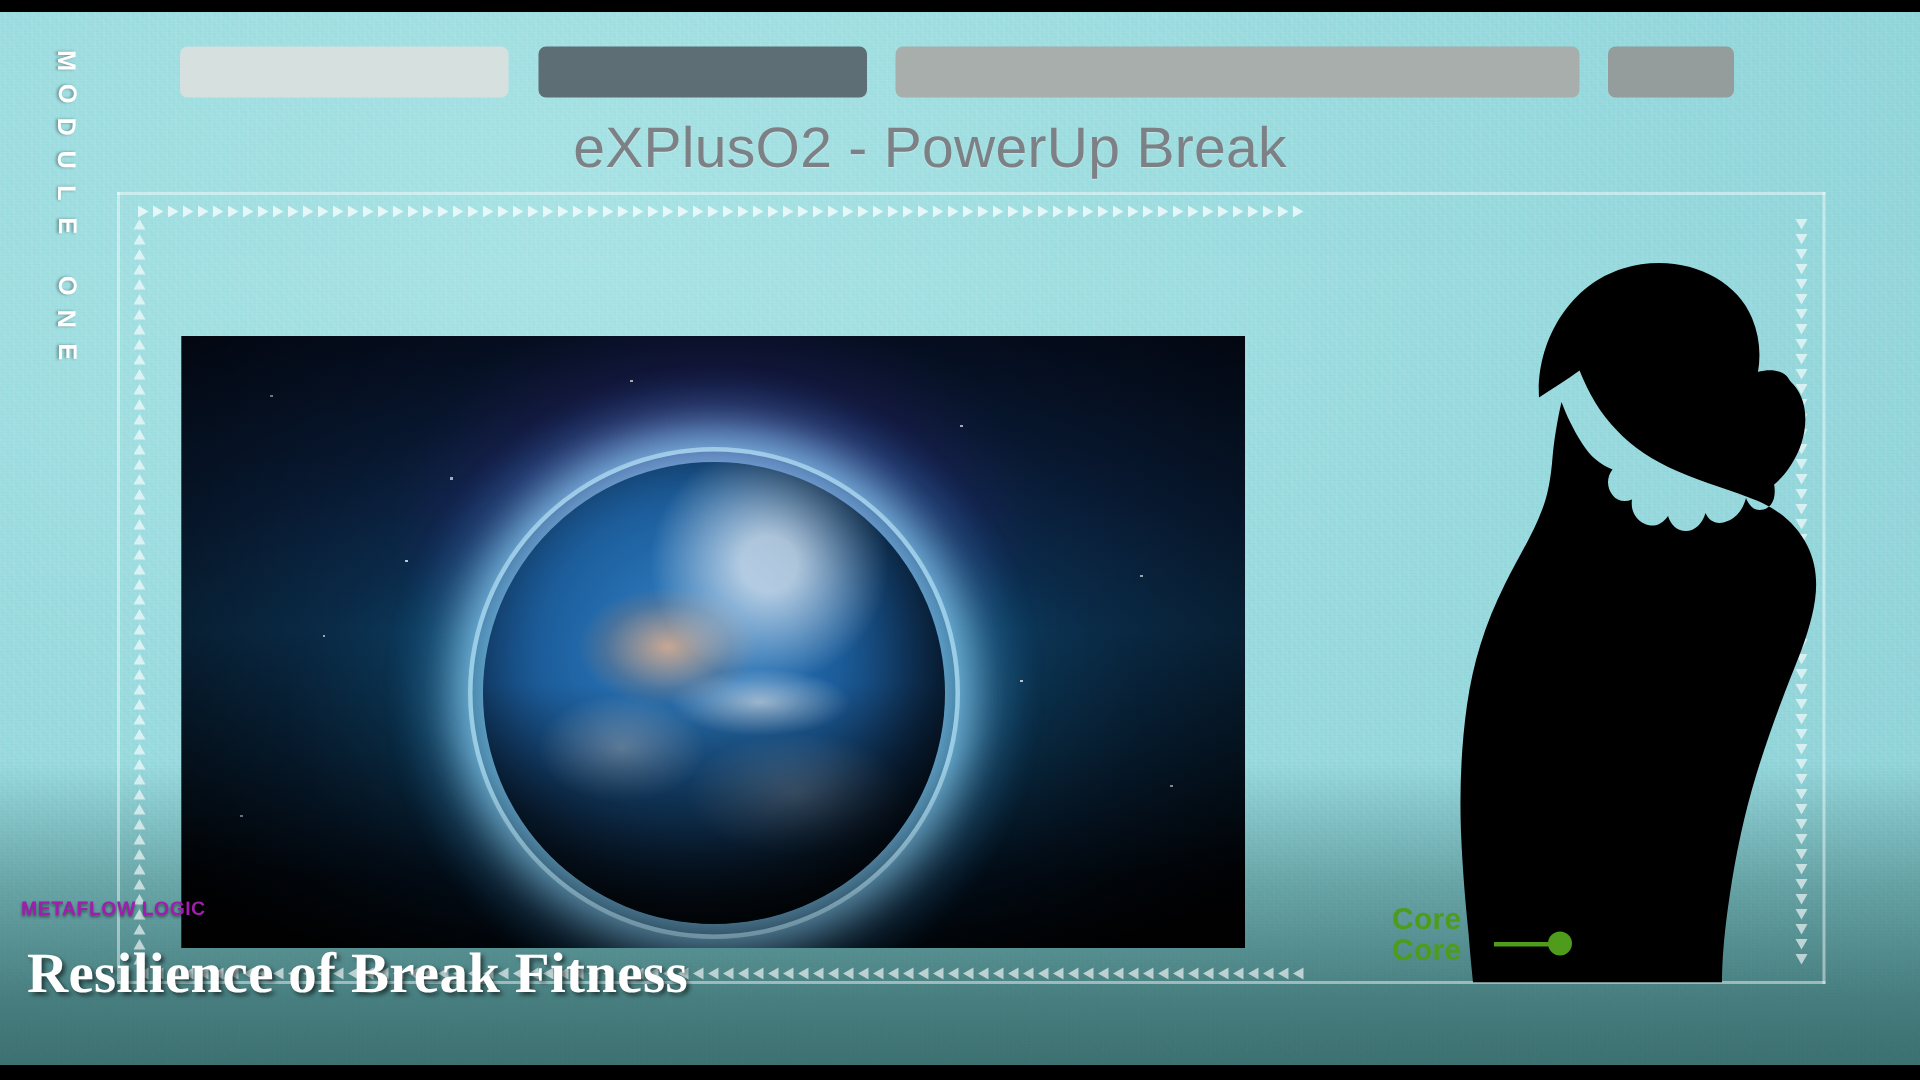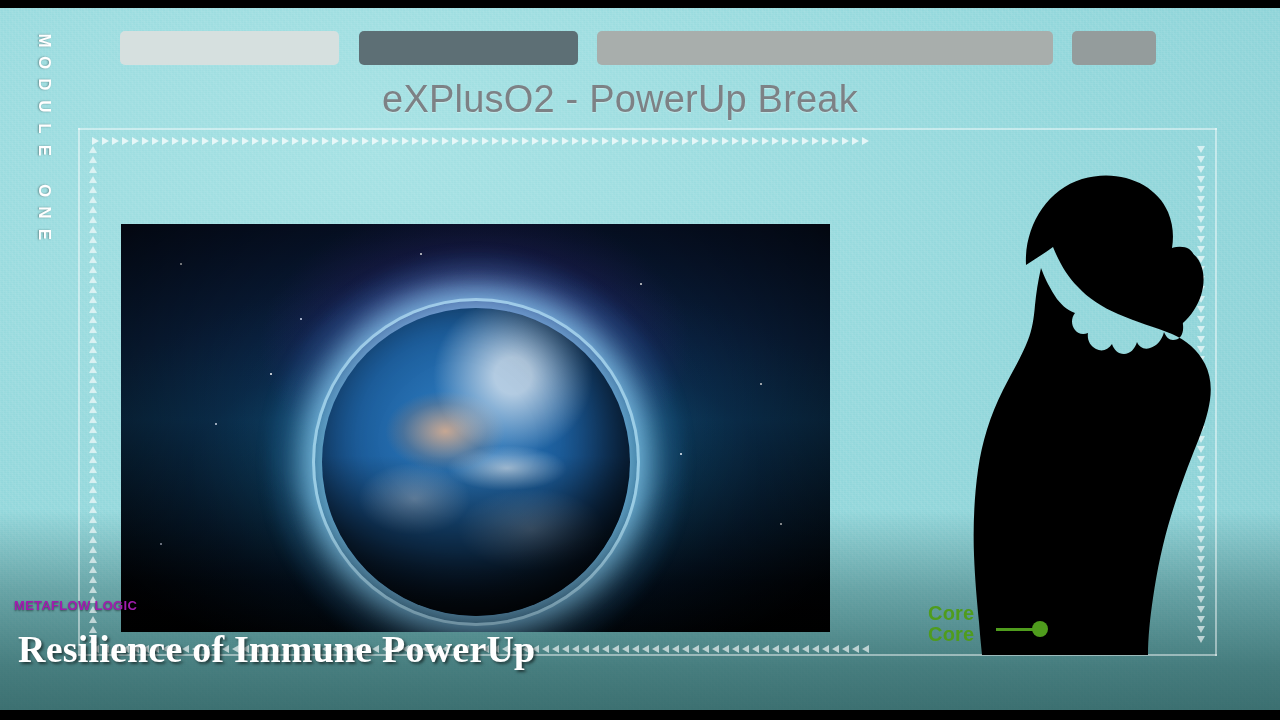--- a/index.html
+++ b/index.html
@@ -520,17 +520,17 @@
   </div>
 
   <div class="core-label" style="color: rgb(79, 156, 29);">
     <div>Core</div>
     <div>Core</div>
   </div>
   <div class="core-line" style="background: rgb(79, 156, 29);"></div>
   <div class="core-dot" style="background: rgb(79, 156, 29);"></div>
 
   <div class="brand">METAFLOW LOGIC</div>
-  <div class="headline" style="color: rgb(255, 255, 255);">Resilience of Immune PowerUp</div>
+  <div class="headline" style="color: rgb(255, 255, 255);">Resilience of Break Fitness</div>
 
   <div class="letterbox top"></div>
   <div class="letterbox bottom"></div>
 </div>
 
 </body></html>

